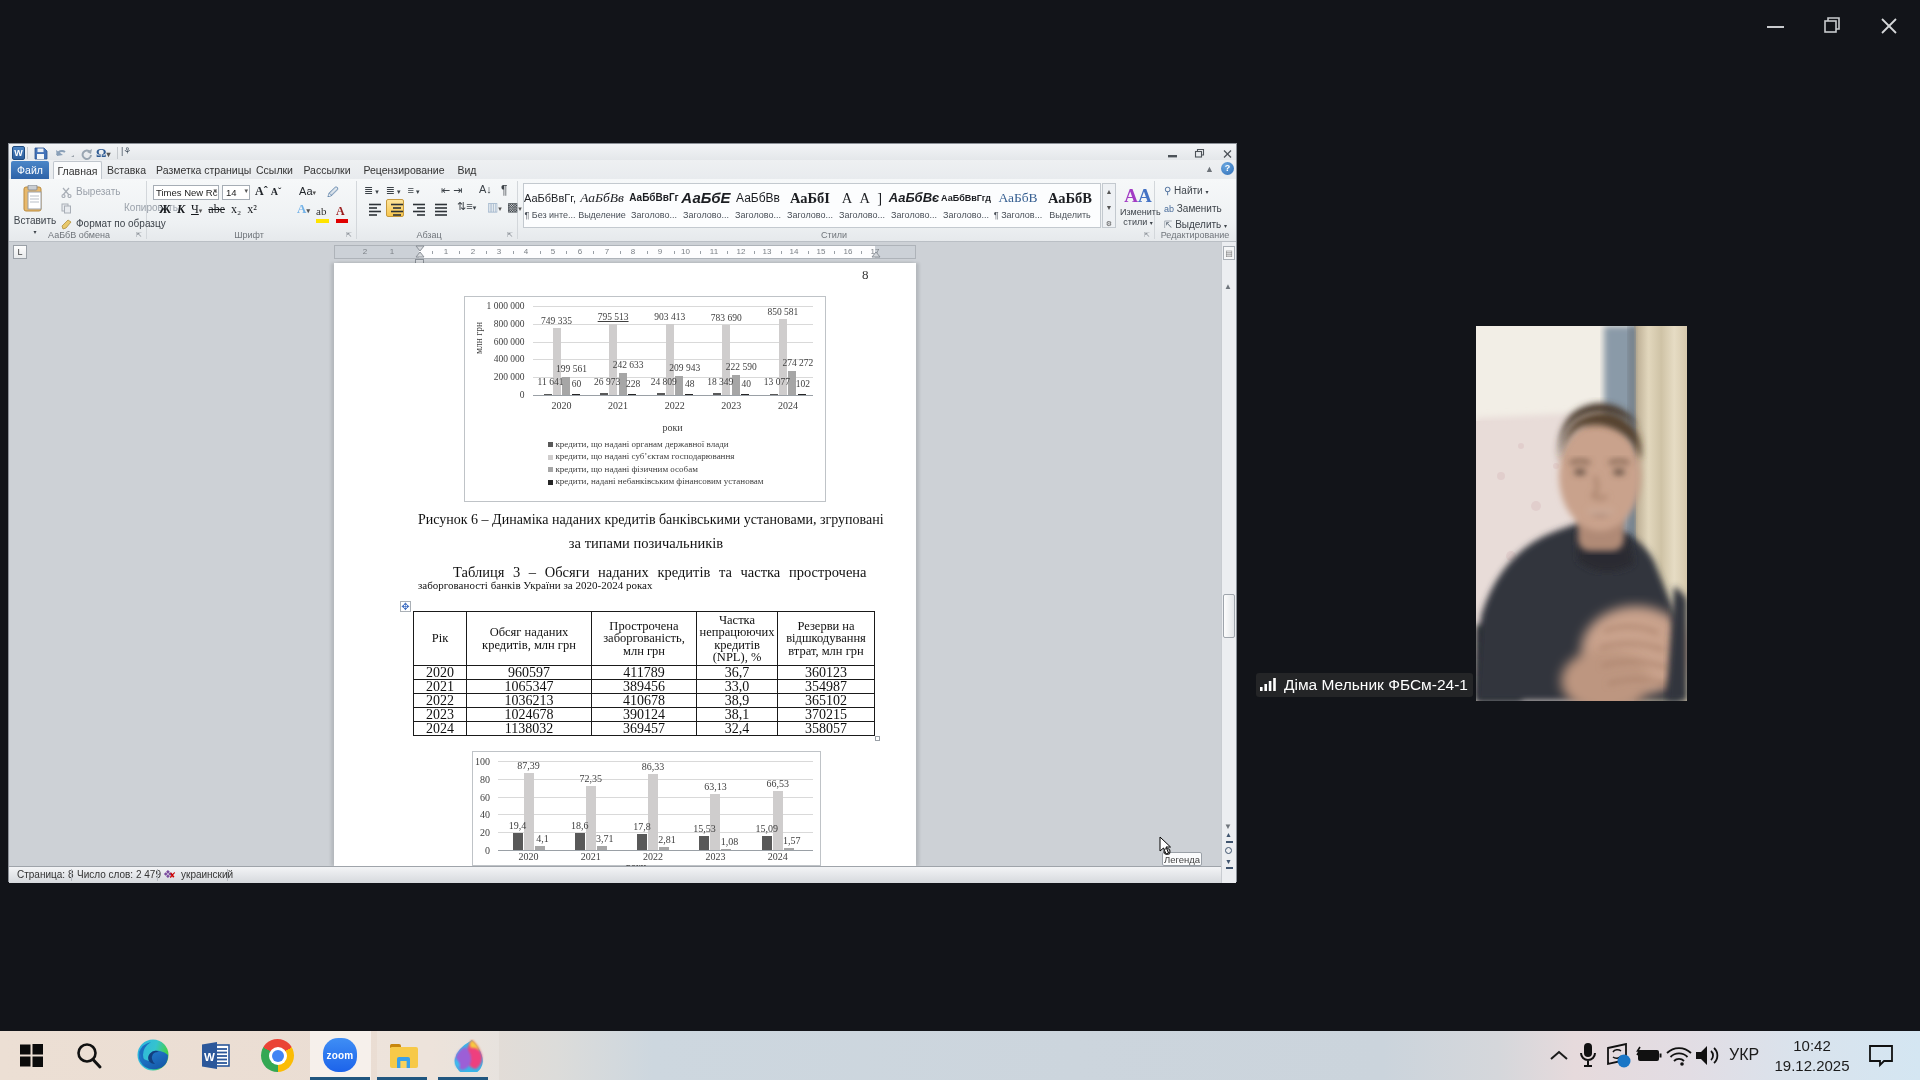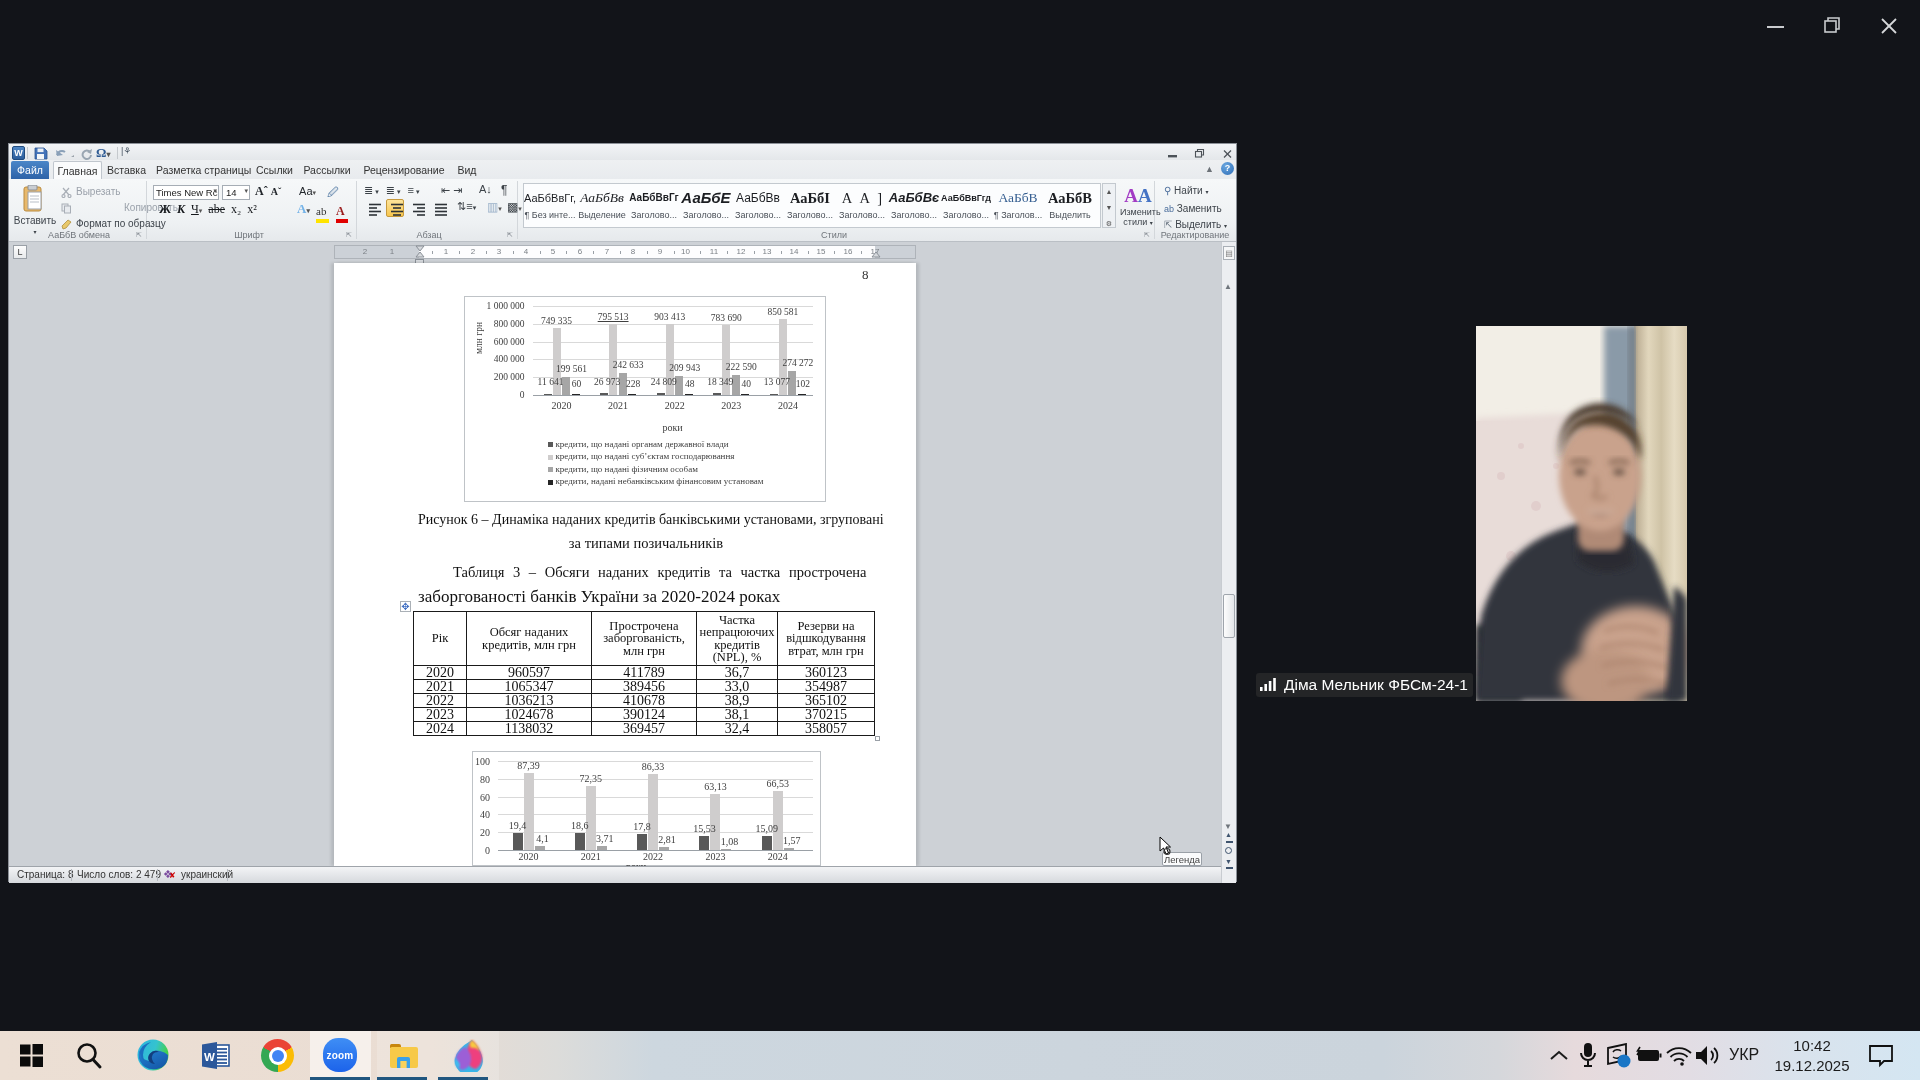--- a/index.html
+++ b/index.html
@@ -367,21 +367,21 @@
       <div class="abs serif" style="left:90.5px;top:154.0px;font-size:9px;color:#404040;white-space:nowrap;">кредити, що надані  субʼєктам господарювання</div>
       <div class="abs" style="left:82.5px;top:170.0px;width:5px;height:5px;background:#a6a6a6;"></div>
       <div class="abs serif" style="left:90.5px;top:166.5px;font-size:9px;color:#404040;white-space:nowrap;">кредити, що надані  фізичним особам</div>
       <div class="abs" style="left:82.5px;top:182.5px;width:5px;height:5px;background:#262626;"></div>
       <div class="abs serif" style="left:90.5px;top:179.0px;font-size:9px;color:#404040;white-space:nowrap;">кредити, надані  небанківським фінансовим  установам</div>
       </div>
 
       <div class="abs serif" style="left:84px;top:249px;width:456px;text-align:center;font-size:14px;color:#111;white-space:nowrap;">Рисунок 6 – Динаміка наданих кредитів банківськими установами, згруповані</div>
       <div class="abs serif" style="left:84px;top:272px;width:456px;text-align:center;font-size:14.5px;color:#111;">за типами позичальників</div>
       <div class="abs serif" style="left:84px;top:301px;width:456px;font-size:14.5px;color:#111;white-space:nowrap;"><span style="margin-left:35px;word-spacing:5px;">Таблиця 3 – Обсяги наданих кредитів та частка прострочена</span></div>
-      <div class="abs serif" style="left:84px;top:324px;width:456px;font-size:17px;color:#111;white-space:nowrap;">заборгованості банків України за 2020-2024 роках</div>
+      <div class="abs serif" style="left:84px;top:316px;width:456px;font-size:11px;color:#111;white-space:nowrap;">заборгованості банків України за 2020-2024 роках</div>
 
       <div class="abs" style="left:66px;top:338px;width:11px;height:11px;border:1px solid #aab0b6;background:#fff;color:#4472c4;font-size:10px;line-height:9px;text-align:center;">✥</div>
 
       <table id="dtable" class="serif abs" style="left:79px;top:348px;">
         <tbody>
             <tr class="hrow">
           <td style="width:53px;">Рік</td>
           <td style="width:125px;">Обсяг наданих кредитів, млн грн</td>
           <td style="width:105px;">Прострочена заборгованість, млн грн</td>
           <td style="width:81px;">Частка непрацюючих кредитів (NPL), %</td>

